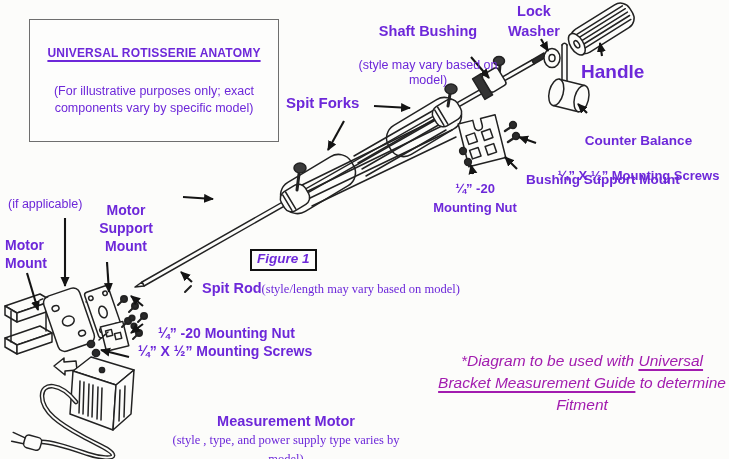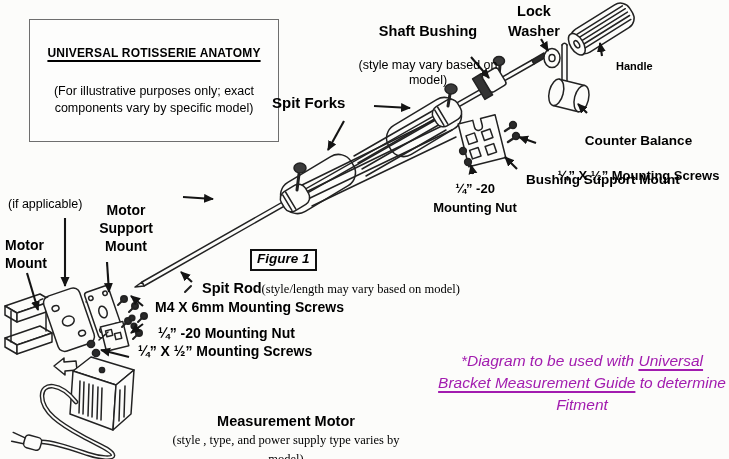--- a/index.html
+++ b/index.html
@@ -2,33 +2,33 @@
 <html><head>
 <meta charset="utf-8">
 <style>
   html,body{margin:0;padding:0;background:#e8e8e8;}
   .stage{
     position:relative;width:729px;height:459px;overflow:hidden;
     background:#fcfcfa;color:#191919;
     font-family:"Liberation Sans", sans-serif;
   }
   .stage svg{position:absolute;left:0;top:0;}
-  .lbl{position:absolute;font-weight:bold;font-size:14px;line-height:1.25;color:#000000;white-space:pre-line;}
+  .lbl{position:absolute;font-weight:bold;font-size:14px;line-height:1.25;color:#6d28d9;white-space:pre-line;}
   .c{text-align:center;}
   .note{font-weight:normal;font-size:12.5px;line-height:1.2;}
   .inline-note{font-weight:normal;font-size:12.5px;font-family:Liberation Serif, serif;}
   .u{text-decoration:underline;text-decoration-thickness:1.5px;text-underline-offset:3px;}
   
   #title-box{left:29px;top:19px;width:240px;border:1.5px solid #6e6e6e;padding:7px 4px 8px;background:#fdfdfc;}
   #title-box .t{font-size:12px;line-height:1.45;letter-spacing:.2px;}
   #title-box .note{font-size:12.5px;margin-top:4px;line-height:1.3;}
   #shaft-bushing-label{left:357px;top:4px;width:142px;font-size:14.5px;}
   #lock-washer-label{left:501px;top:2px;width:66px;font-size:14.5px;line-height:1.35;}
-  #handle-label{left:616px;top:60px;font-size:11px;}
-  #spit-forks-label{left:272px;top:94px;font-size:15px;}
+  #handle-label{left:581px;top:60px;font-size:19px;}
+  #spit-forks-label{left:286px;top:94px;font-size:15px;}
   #counter-balance-label{left:550px;top:116px;width:177px;font-size:13.5px;}
   #counter-balance-label .d{font-size:13px;margin-top:1px;}
   #bushing-support-label{left:526px;top:172px;font-size:13.5px;}
   #nut-right-label{left:430px;top:180px;width:90px;font-size:13px;line-height:1.45;}
   #heat-shield-label{left:8px;top:179px;font-size:14.5px;}
   #heat-shield-label .note{font-size:12.5px;}
   #motor-support-label{left:92px;top:201px;width:68px;line-height:1.3;}
   #motor-mount-label{left:5px;top:236px;width:54px;line-height:1.3;}
   #figure-box{left:250px;top:249px;border:2.5px solid #111;padding:0 5px 1px;font-size:13.5px;background:#fdfdfc;font-style:italic;}
   #spit-rod-label{left:202px;top:279px;white-space:nowrap;font-size:14.5px;}
@@ -284,21 +284,20 @@
   <div class="lbl c" id="motor-support-label">Motor Support Mount</div>
 
   <div class="lbl" id="motor-mount-label">Motor Mount</div>
 
   <div class="lbl" id="figure-box">Figure 1</div>
 
   <div class="lbl" id="spit-rod-label">
     <span>Spit Rod</span><span class="inline-note">(style/length may vary based on model)</span>
   </div>
 
-  <div class="lbl" id="m4-label">M4 X 6mm Mounting Screws</div>
 
   <div class="lbl" id="nut-left-label">¼” -20 Mounting Nut</div>
 
   <div class="lbl" id="screws-left-label">¼” X ½” Mounting Screws</div>
 
   <div class="lbl c" id="motor-label">
     <span>Measurement Motor</span>
     <span class="inline-note">(style , type, and power supply type varies by model)</span>
   </div>
 

